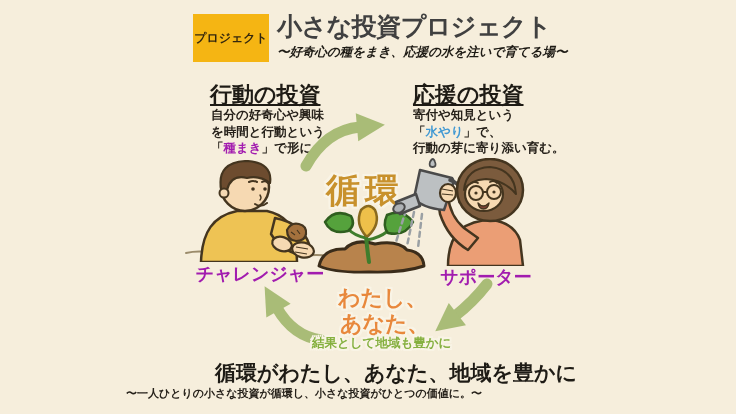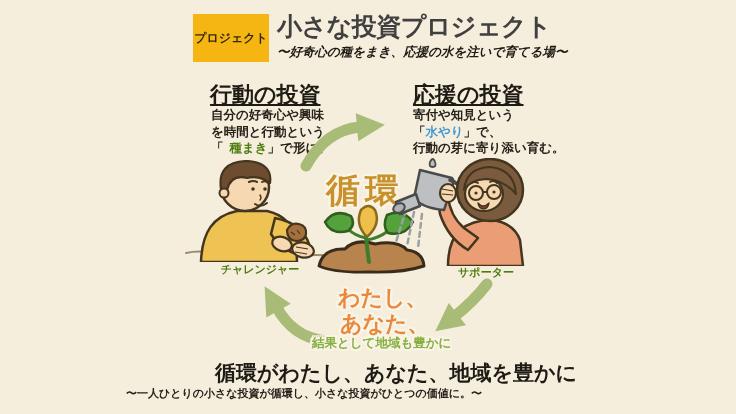--- a/index.html
+++ b/index.html
@@ -13,29 +13,29 @@
          text-align:center;display:flex;flex-direction:column;justify-content:center;}
   .title{left:277px;top:10px;margin:0;font-size:25px;font-weight:900;color:#404040;letter-spacing:-0.5px;white-space:nowrap;}
   .subtitle{left:277px;top:44px;font-size:12.5px;font-weight:700;color:#1e1b15;white-space:nowrap;font-style:italic;}
 
   .sec-heading{margin:0;font-size:22px;font-weight:900;color:#1e1b15;white-space:nowrap;text-decoration:underline;}
   .sec-body{margin:0;font-size:12.5px;font-weight:700;color:#26211a;line-height:16.5px;white-space:nowrap;}
   .heading-action{left:210px;top:80px;}
   .body-action{left:211px;top:107px;}
   .heading-support{left:413px;top:80px;}
   .body-support{left:413px;top:107px;}
-  .hl-green{color:#4d7c0f;margin-left:6px;}
+  .hl-green{color:#a21caf;}
   .hl-blue{color:#3f98d3;}
 
   .outlined{text-shadow:-2px -2px 0 #f9f4e6,2px -2px 0 #f9f4e6,-2px 2px 0 #f9f4e6,2px 2px 0 #f9f4e6,
             -2px 0 0 #f9f4e6,2px 0 0 #f9f4e6,0 -2px 0 #f9f4e6,0 2px 0 #f9f4e6;}
 
   .cycle-center{left:326px;top:168px;font-size:34px;font-weight:900;color:#c8912c;letter-spacing:5px;white-space:nowrap;}
 
-  .person-label{font-size:11px;font-weight:700;color:#4d7c0f;text-align:center;white-space:nowrap;}
+  .person-label{font-size:18px;font-weight:700;color:#a21caf;text-align:center;white-space:nowrap;}
   .label-challenger{left:185px;top:262px;width:150px;}
   .label-supporter{left:431px;top:265px;width:110px;}
 
   .flow-word{font-size:22px;font-weight:900;color:#e8883c;white-space:nowrap;}
   .flow-1{left:338px;top:283px;}
   .flow-2{left:340px;top:309px;}
   .flow-result{left:312px;top:335px;font-size:12.5px;font-weight:900;color:#85b03f;white-space:nowrap;}
 
   .footer-heading{left:0;top:359px;width:736px;text-align:center;margin:0;
                   font-size:21px;font-weight:900;color:#1e1b15;white-space:nowrap;padding-left:28px;}

